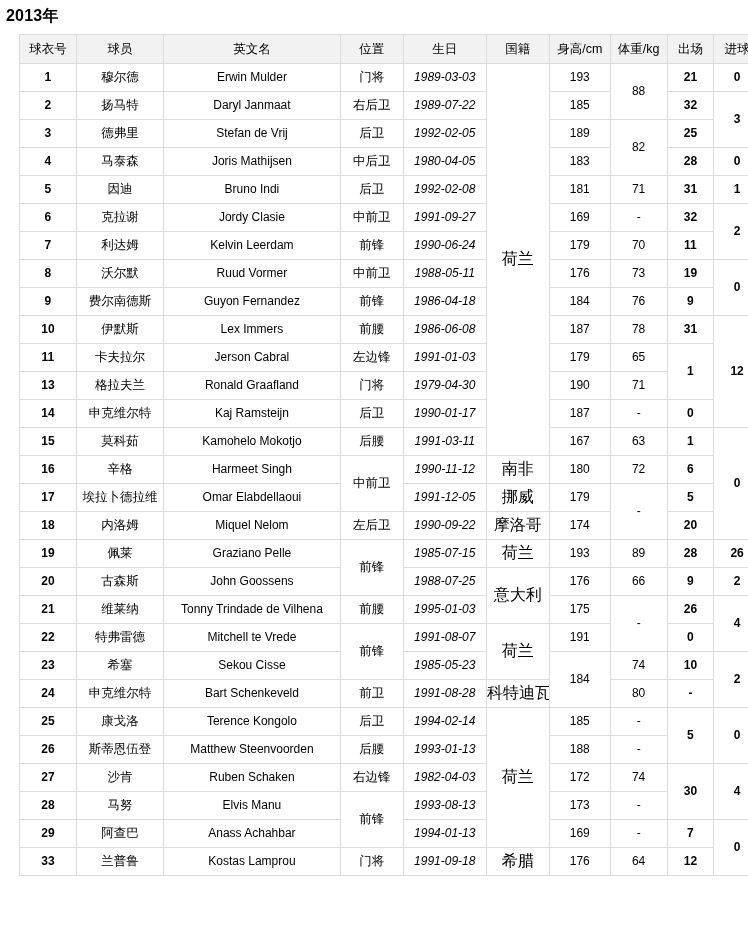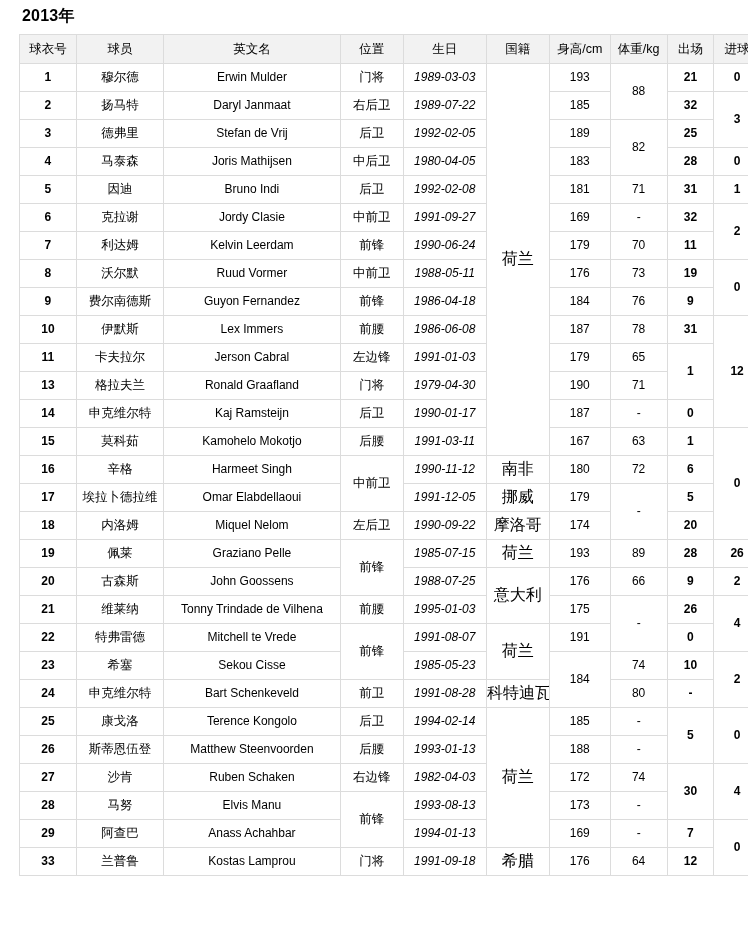--- a/index.html
+++ b/index.html
@@ -17,21 +17,20 @@
   .page {
     width: 748px;
     box-sizing: border-box;
     padding: 0;
   }
   .title {
     font-size: 16px;
     font-weight: bold;
     padding: 6px 4px 7px 6px;
     letter-spacing: 0.2px;
-    margin-left: 16px;
   }
   table.roster {
     border-collapse: collapse;
     table-layout: fixed;
     width: 742px;
     margin-left: 19px;
     font-size: 12px;
   }
   table.roster th, table.roster td {
     border: 1px solid #dcdcdc;

